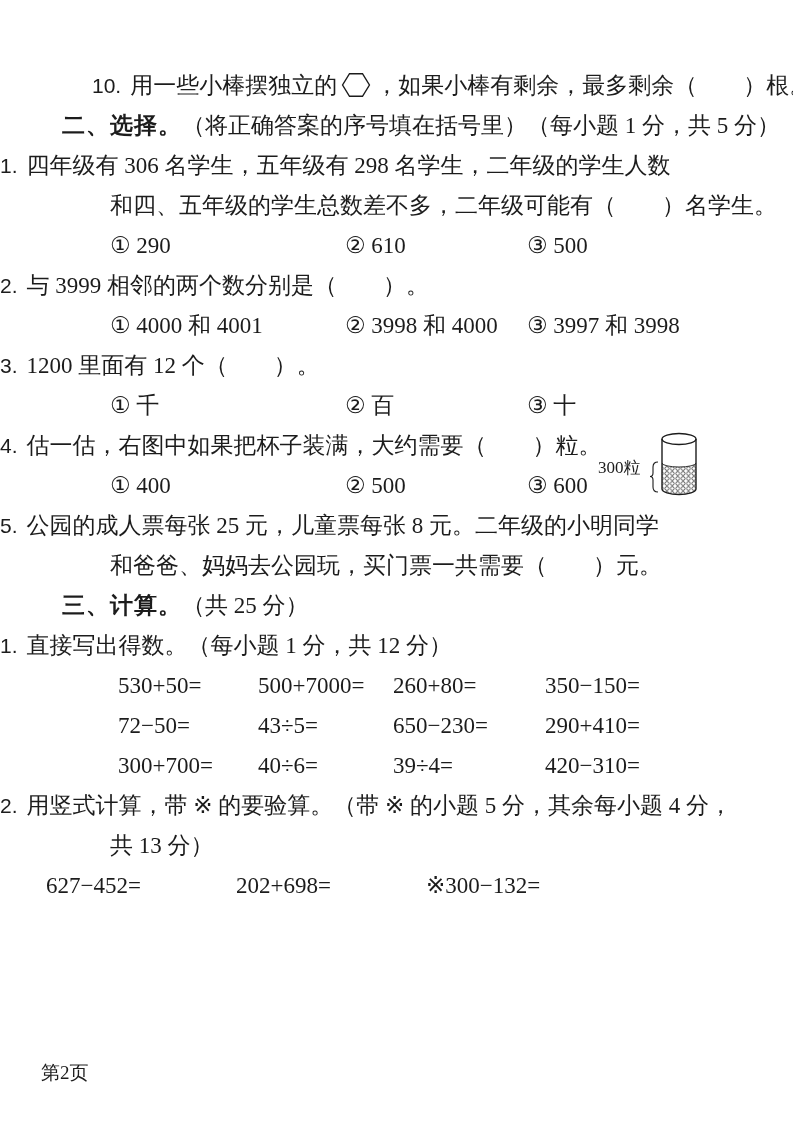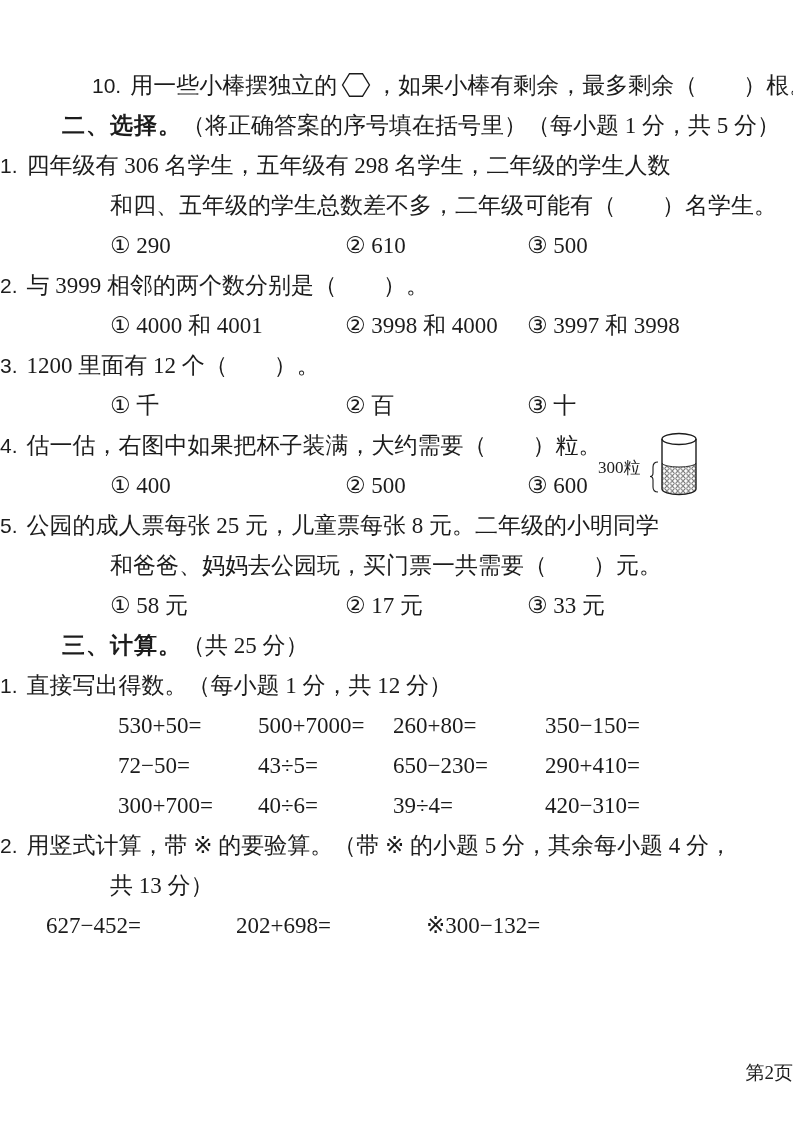--- a/index.html
+++ b/index.html
@@ -64,22 +64,23 @@
     font-size:17px;
     line-height:20px;
   }
   .cup-svg{
     position:absolute;
     left:50px;top:3px;
   }
   .footer{
     position:absolute;
     left:0;right:0;top:1060px;
-    text-align:right;
+    text-align:left;
     font-size:19px;
+    padding-left:41px;
   }
 </style>
 </head>
 <body>
 
 <div class="page">
 
   <div class="line q10">
     <span class="qn">10.</span><span>用一些小棒摆独立的</span><span class="shape-hex"><svg width="30" height="26" viewBox="0 0 34 30">
           <polygon points="9.5,2 24.5,2 32.5,15 24.5,28 9.5,28 1.5,15" fill="none" stroke="#1c1c1c" stroke-width="1.6"></polygon>
@@ -145,25 +146,20 @@
       <line x1="14" y1="8" x2="14" y2="58" stroke="#1c1c1c" stroke-width="1.4"></line>
       <line x1="48" y1="8" x2="48" y2="58" stroke="#1c1c1c" stroke-width="1.4"></line>
       <path d="M14,58 A17,5.5 0 0 0 48,58" fill="none" stroke="#1c1c1c" stroke-width="1.4"></path>
     </svg>
   </div>
 
   <div class="line q">
     <span class="qn">5.</span><span>公园的成人票每张 25 元，儿童票每张 8 元。二年级的小明同学</span>
   </div>
   <div class="line cont">和爸爸、妈妈去公园玩，买门票一共需要（　　）元。</div>
-  <div class="line opt-grid">
-    <span>① 58 元</span>
-    <span>② 17 元</span>
-    <span>③ 33 元</span>
-  </div>
 
   <div class="line sec">
     <span class="sec-title">三、计算。</span><span>（共 25 分）</span>
   </div>
 
   <div class="line q">
     <span class="qn">1.</span><span>直接写出得数。（每小题 1 分，共 12 分）</span>
   </div>
   <div class="line calc-grid">
     <span>530+50=</span>

